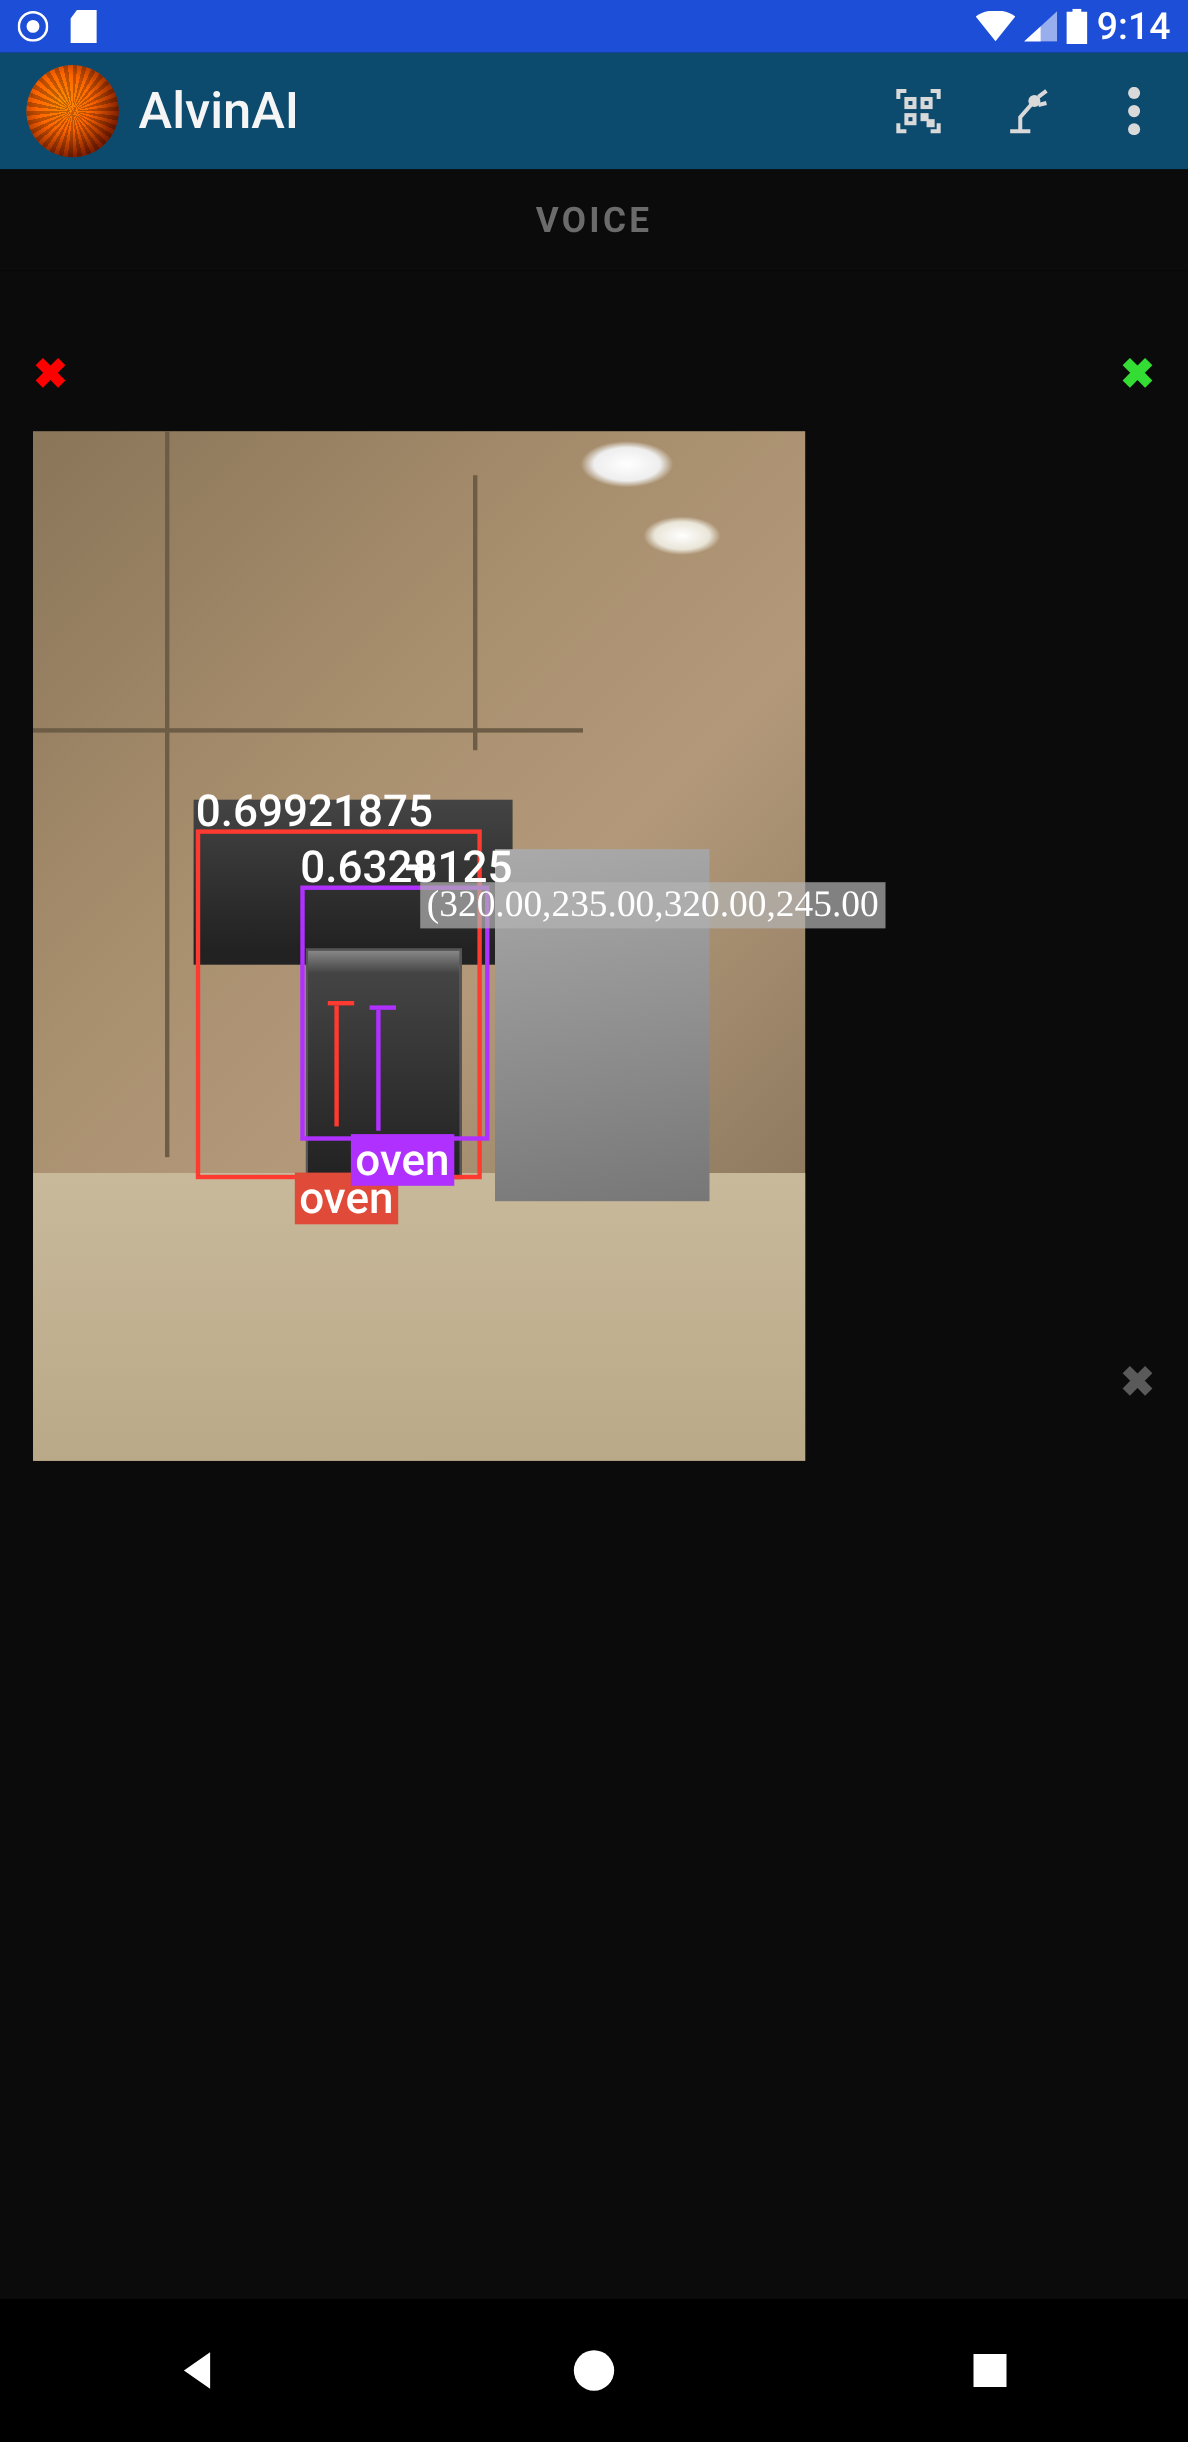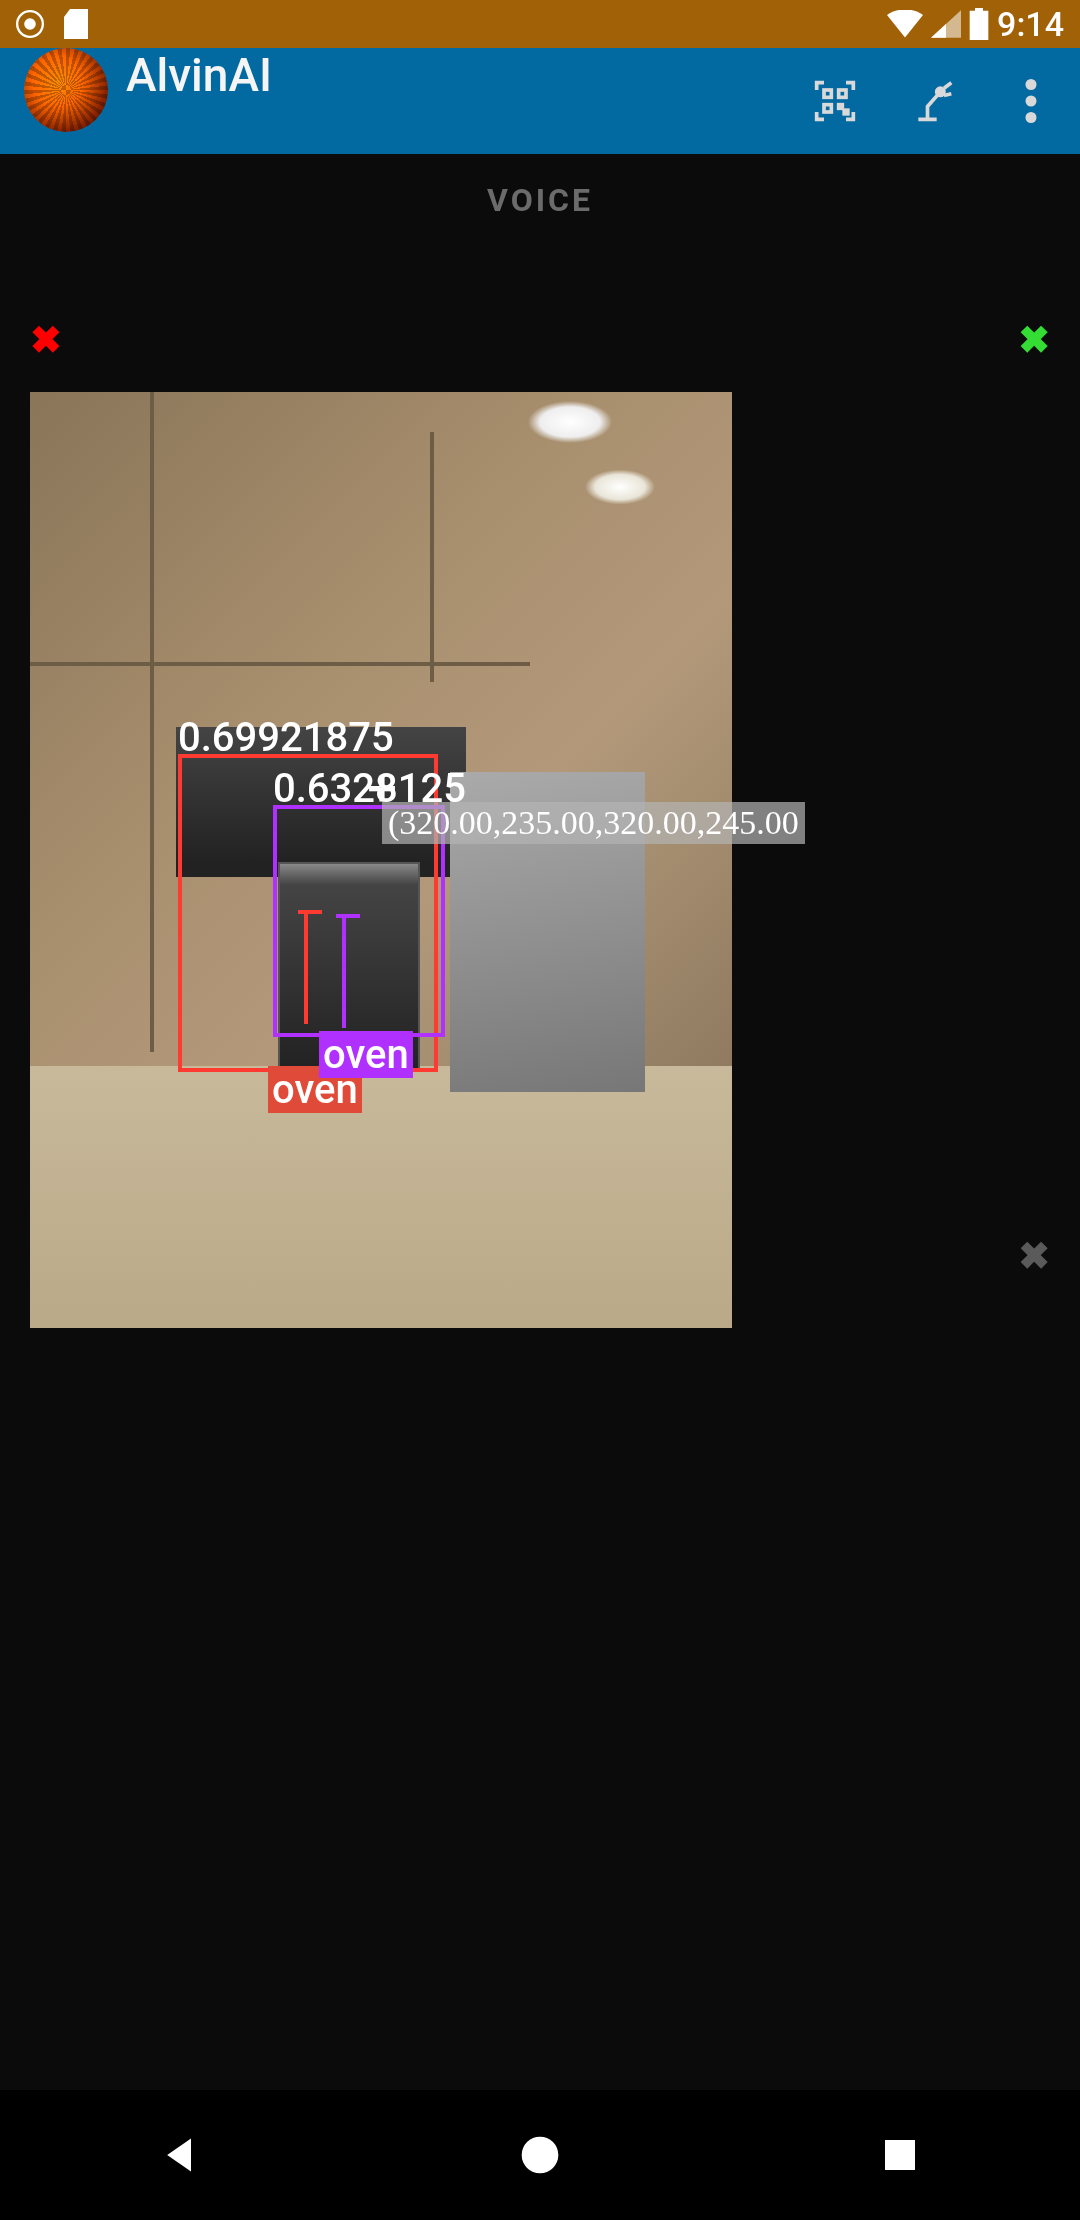--- a/index.html
+++ b/index.html
@@ -1,21 +1,21 @@
 <!DOCTYPE html>
 <html><head>
 <meta charset="utf-8">
 <style>
   * { box-sizing: border-box; margin: 0; padding: 0; }
   html, body { width: 1080px; height: 2220px; font-family: Roboto, Arial, sans-serif; background: #000; overflow: hidden; }
-  .status-bar { height: 48px; background: #a16207; display: flex; align-items: center; padding: 0 16px; color: #fff; }
+  .status-bar { height: 48px; background: #1d4ed8; display: flex; align-items: center; padding: 0 16px; color: #fff; }
   .status-left { display: flex; gap: 20px; align-items: center; }
   .status-right { margin-left: auto; display: flex; gap: 8px; align-items: center; font-size: 34px; font-weight: 500; }
   .status-icon { display: inline-flex; }
-  .app-bar { height: 106px; background: #0369a1; display: flex; padding: 0 24px; gap: 18px; }
+  .app-bar { height: 106px; background: #0c4a6e; display: flex; align-items: center; padding: 0 24px; gap: 18px; }
   .logo { width: 84px; height: 84px; border-radius: 50%; background: radial-gradient(circle at 40% 40%, #ff8c00 0%, #ff6600 35%, #882200 70%, #2b0900 100%); position: relative; overflow: hidden; filter: blur(0.5px); }
   .logo::after { content: ""; position: absolute; inset: 0; background: repeating-conic-gradient(from 0deg at 50% 50%, rgba(0,0,0,0.25) 0deg 6deg, transparent 6deg 12deg); border-radius: 50%; }
   .app-title { font-size: 46px; font-weight: 500; color: #f5f5f5; }
   .app-actions { margin-left: auto; display: flex; gap: 48px; align-items: center; }
   .action-btn { width: 50px; height: 50px; display: flex; align-items: center; justify-content: center; }
   .tabs { height: 92px; background: #0b0b0b; display: flex; flex-direction: column; }
   .tab { flex: 1; display: flex; align-items: center; justify-content: center; font-size: 32px; font-weight: 700; letter-spacing: 3px; color: #6b6b6b; position: relative; }
   .tab.active { color: #ffa726; }
   .tab.active::after { content: ""; position: absolute; left: 0; right: 0; bottom: 0; height: 5px; background: #ffa726; }
   .content { position: relative; background: #0b0b0b; height: 1844px; }

